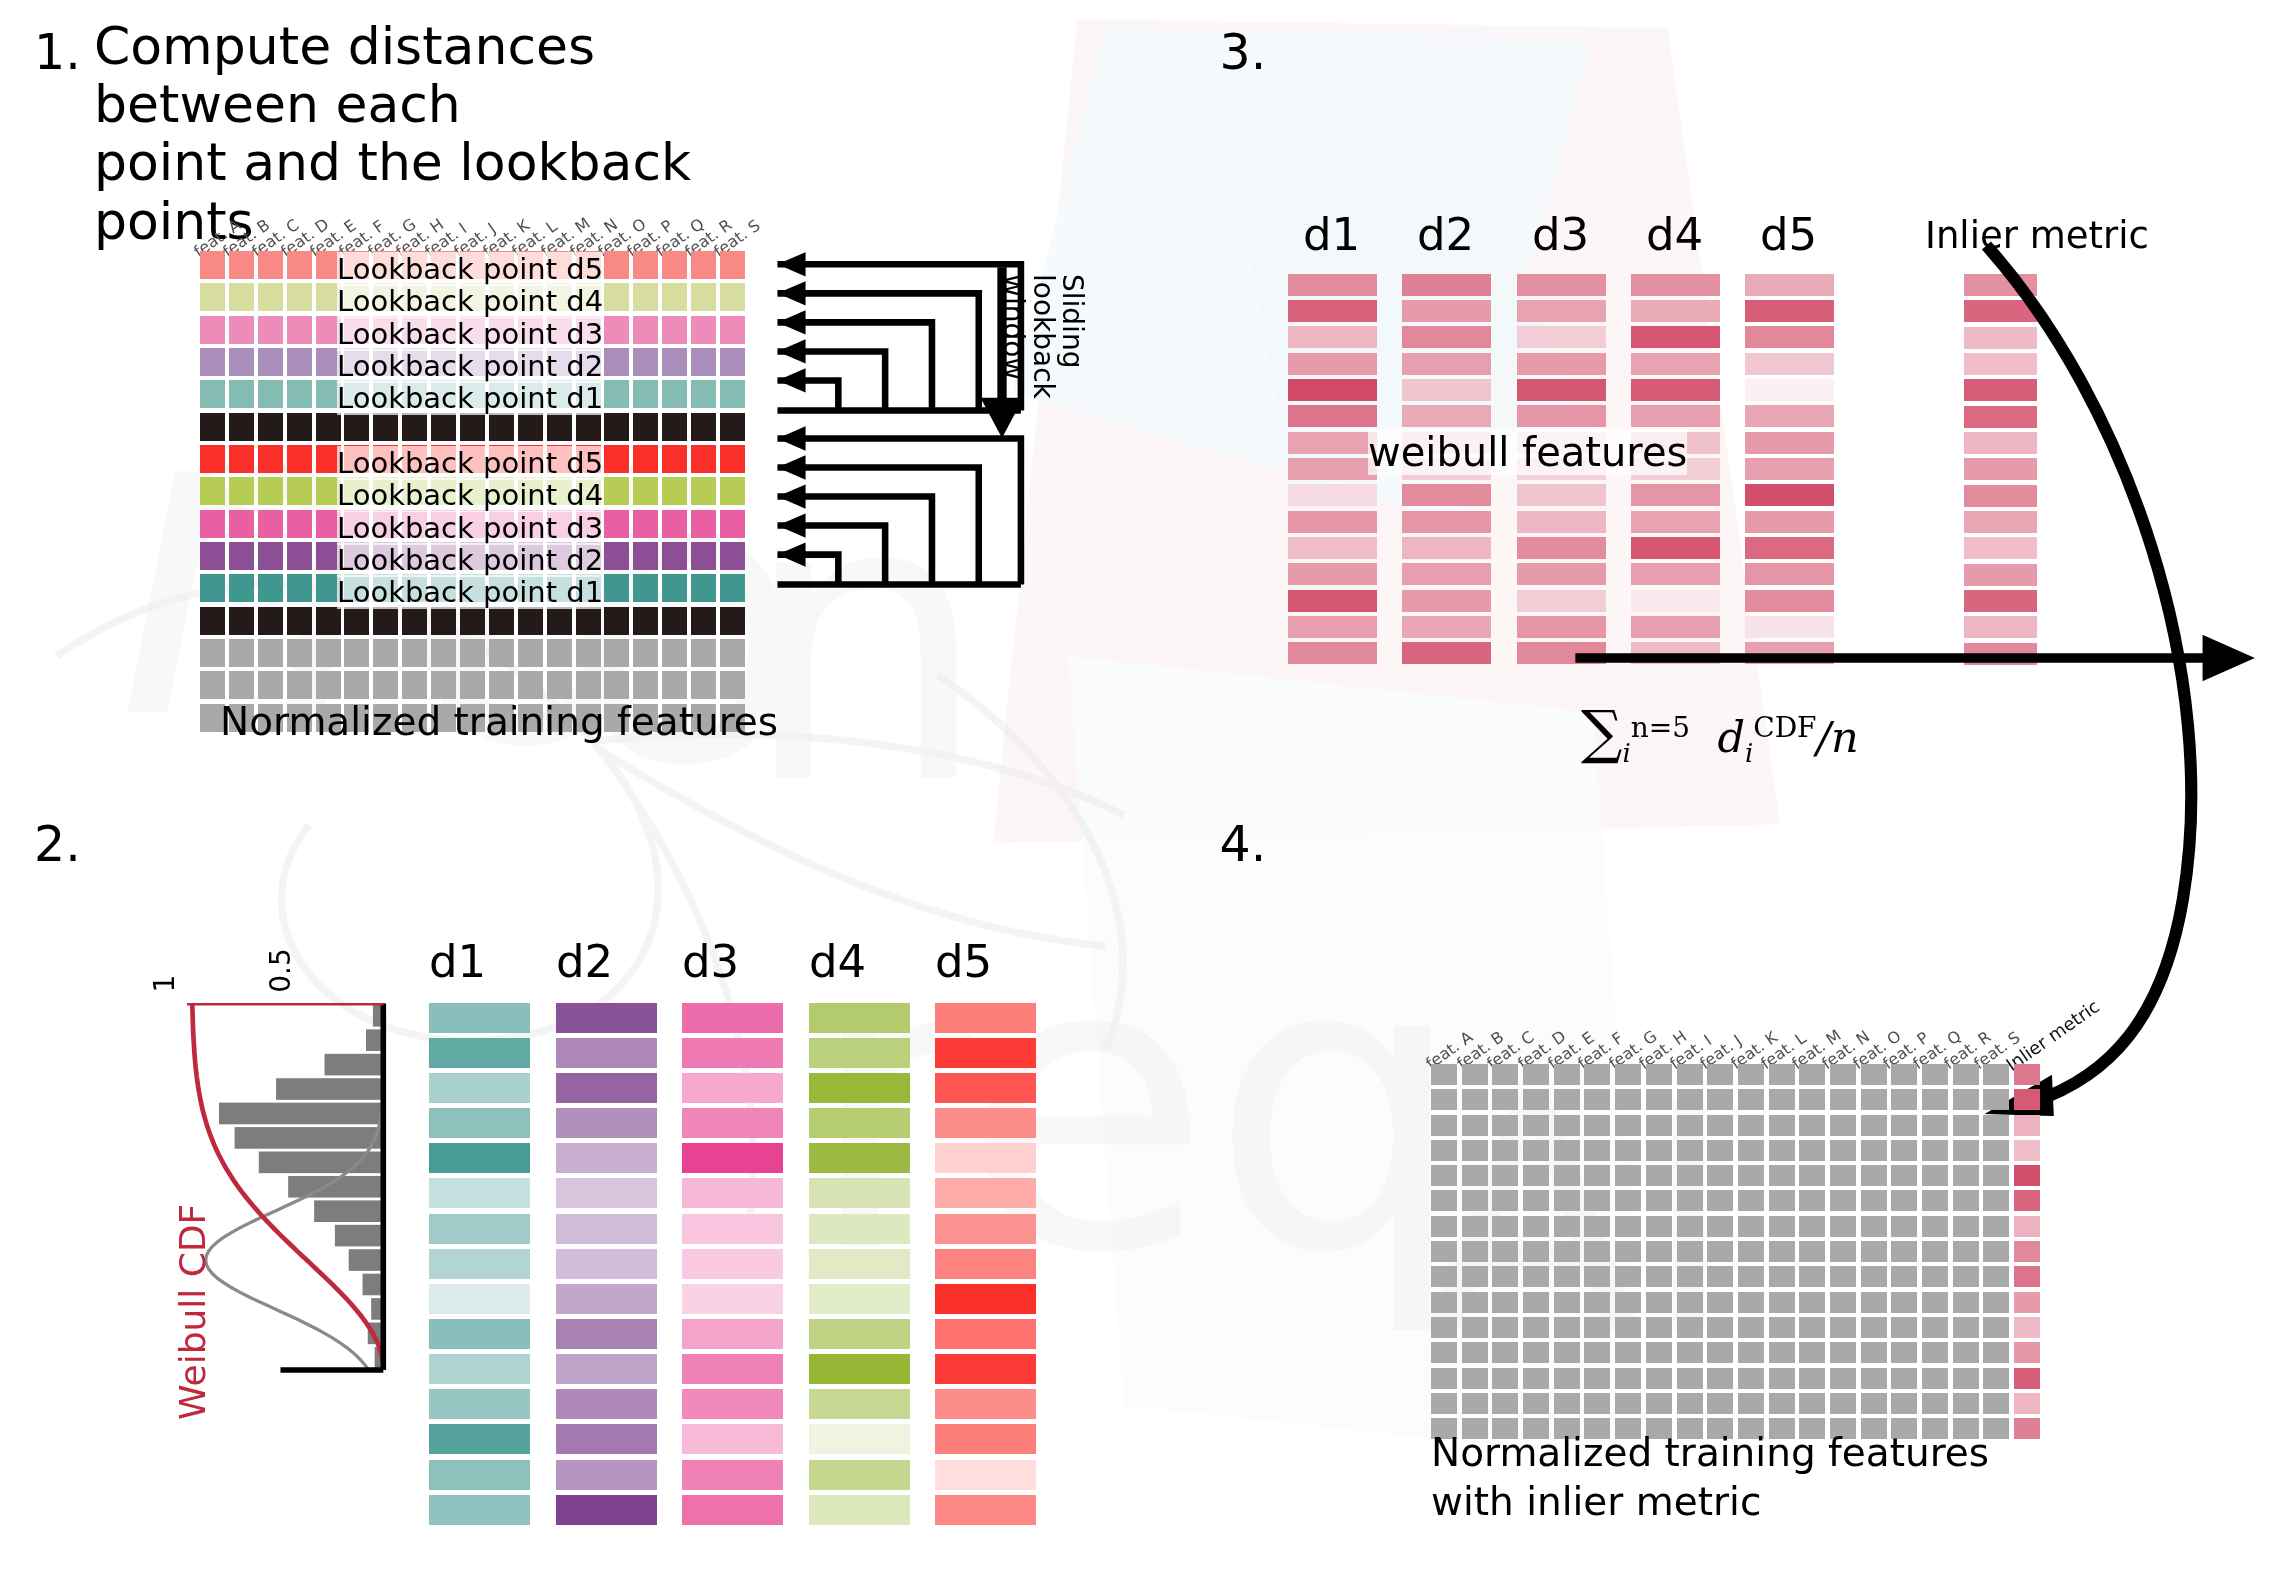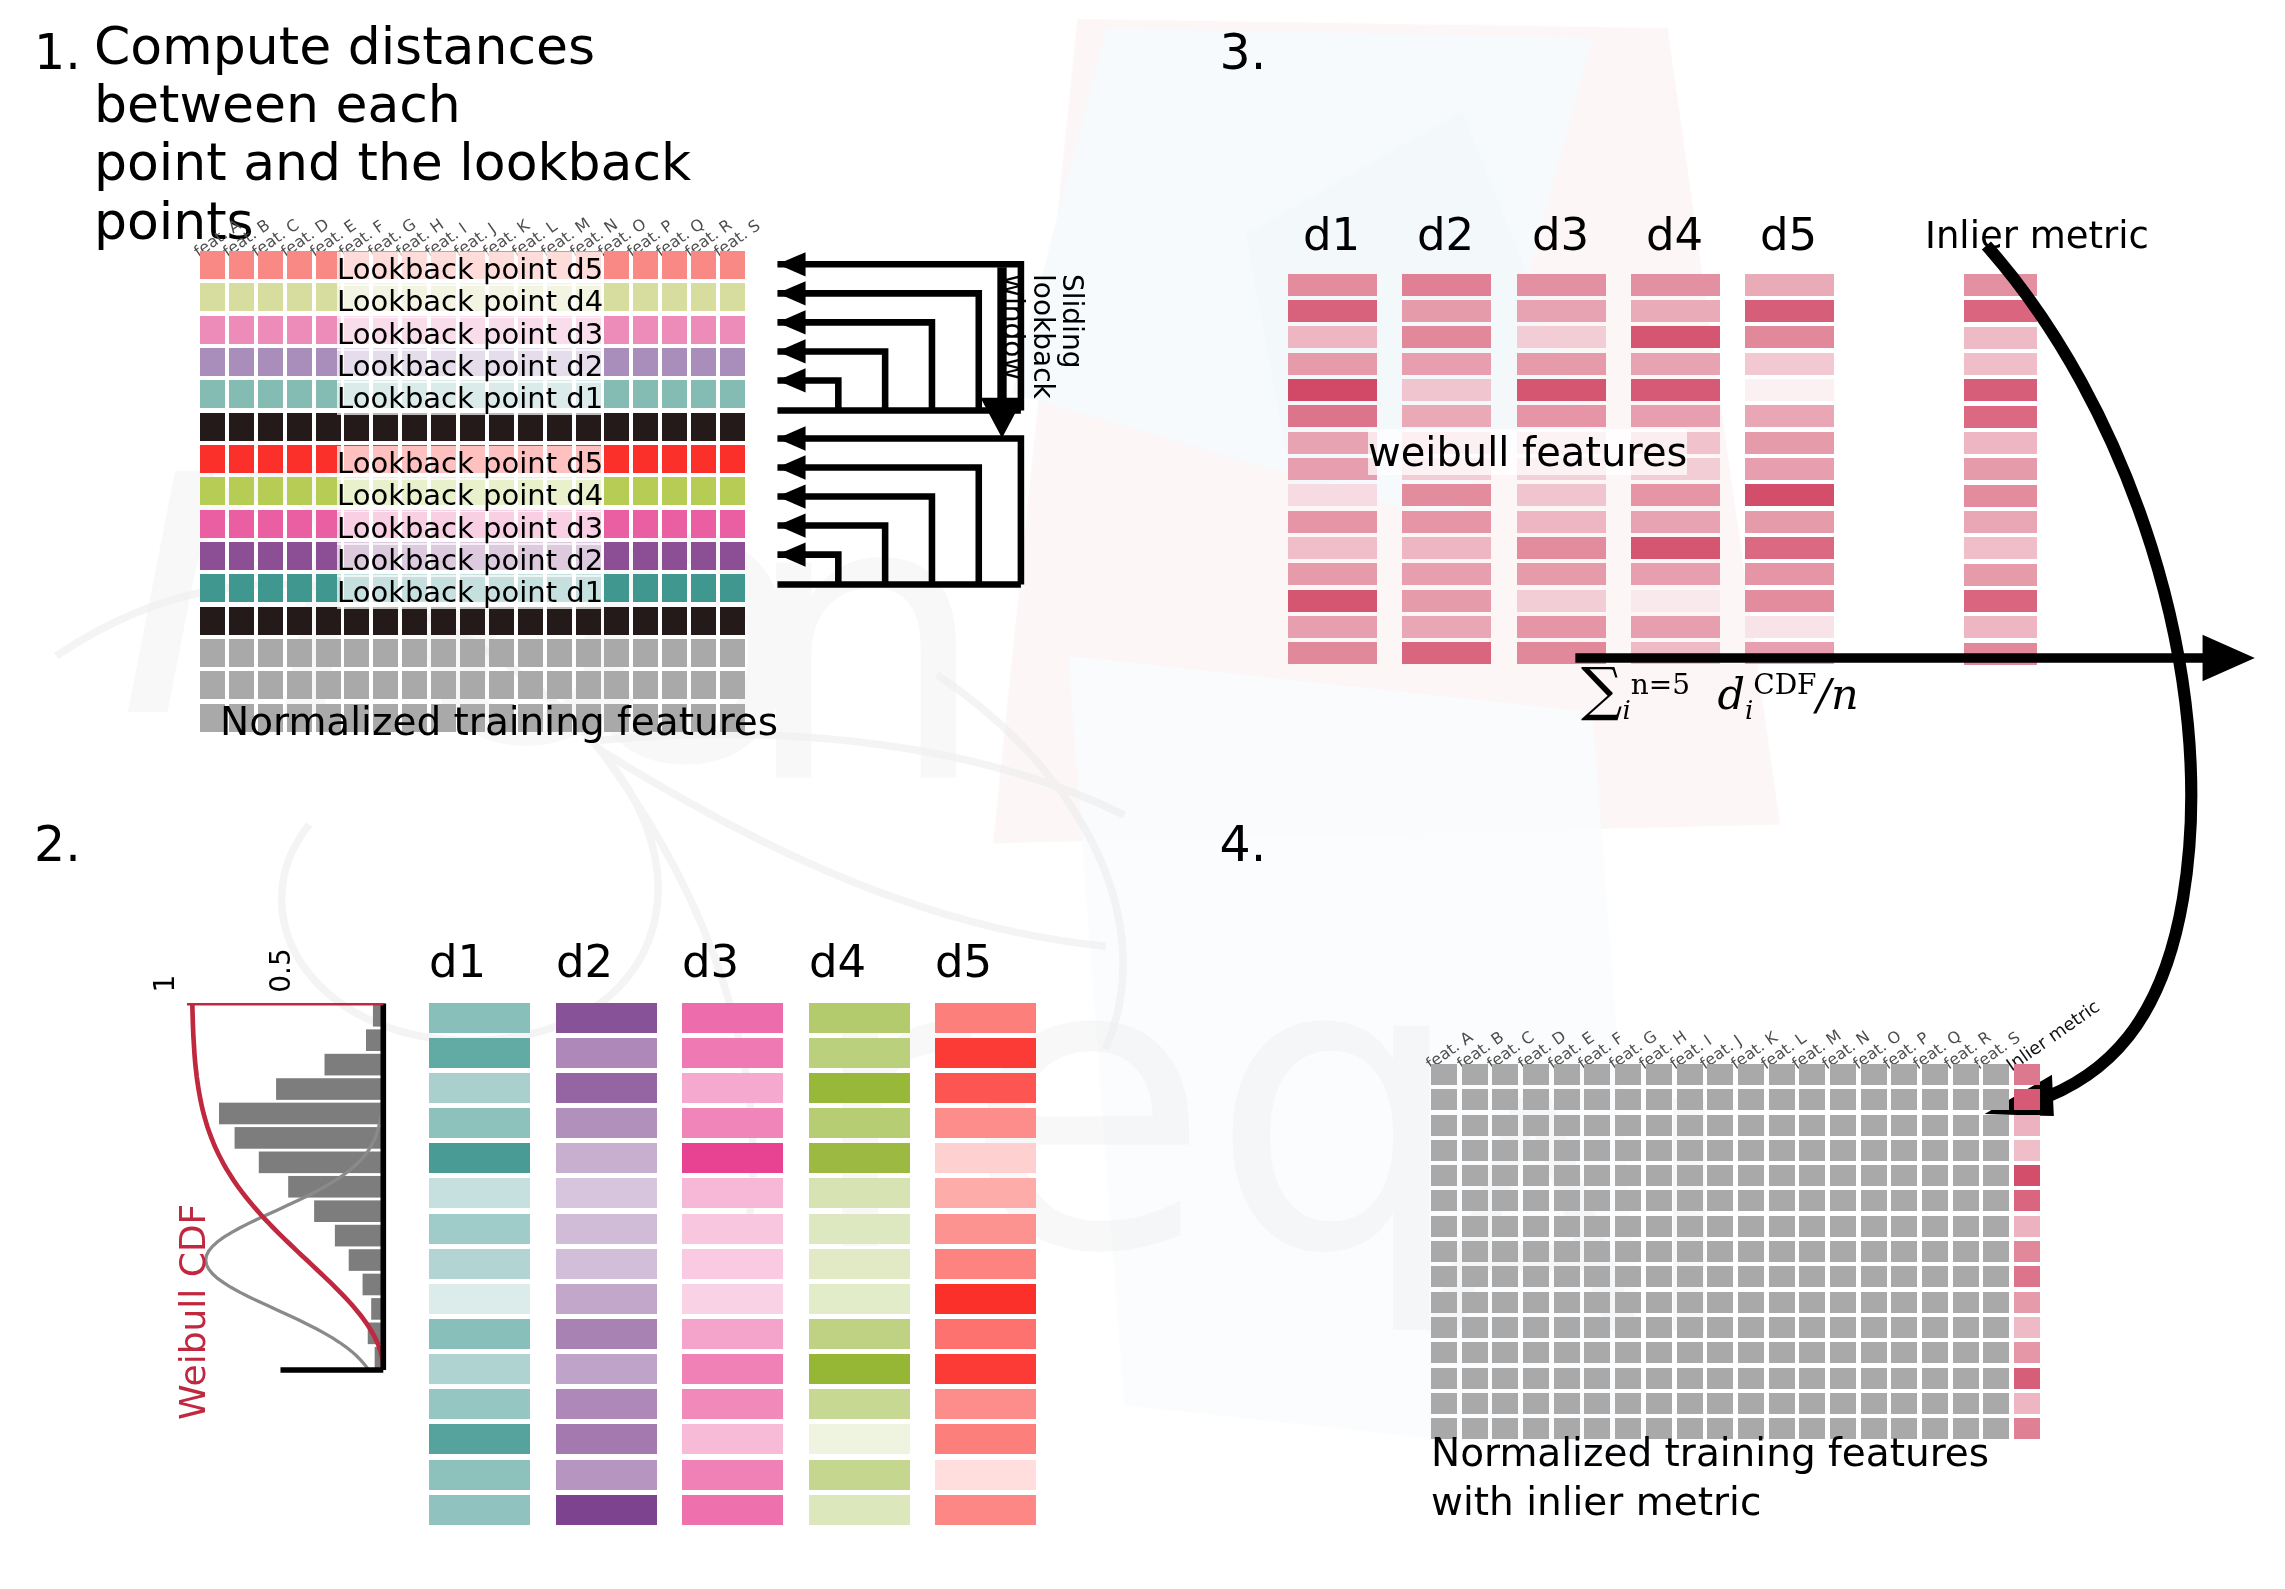--- a/index.html
+++ b/index.html
@@ -584,21 +584,21 @@
       <div style="position: absolute; left: 0px; top: 316px; width: 73px; height: 22px; background: rgb(217, 101, 126);"></div>
       <div style="position: absolute; left: 0px; top: 342px; width: 73px; height: 22px; background: rgb(237, 182, 194);"></div>
       <div style="position: absolute; left: 0px; top: 369px; width: 73px; height: 22px; background: rgb(225, 136, 155);"></div>
     </div>
 
   <svg style="position:absolute;left:375px;top:630px;" width="684" height="56" viewBox="0 0 730 60">
     <line x1="0" y1="30" x2="680" y2="30" stroke="#000" stroke-width="10"></line>
     <polygon points="728,30 672,5 672,55" fill="#000"></polygon>
   </svg>
 
-  <div class="formula" style="left:382px;top:655px;">
+  <div class="formula" style="left:382px;top:698px;">
     <span class="sig">∑</span><span class="dn">i</span><span class="up">n=5</span>
     &nbsp;d<span class="dn">i</span><span class="up">CDF</span>/n
   </div>
 </div>
 
 <svg style="position:absolute;left:1949px;top:187px;" width="336" height="937" viewBox="0 0 359 1000">
   <path d="M40 62 C190 230 290 520 250 760 C228 890 170 950 90 977" stroke="#000" stroke-width="13" fill="none"></path>
   <polygon points="38,990 110,948 112,992" fill="#000"></polygon>
 </svg>
 

